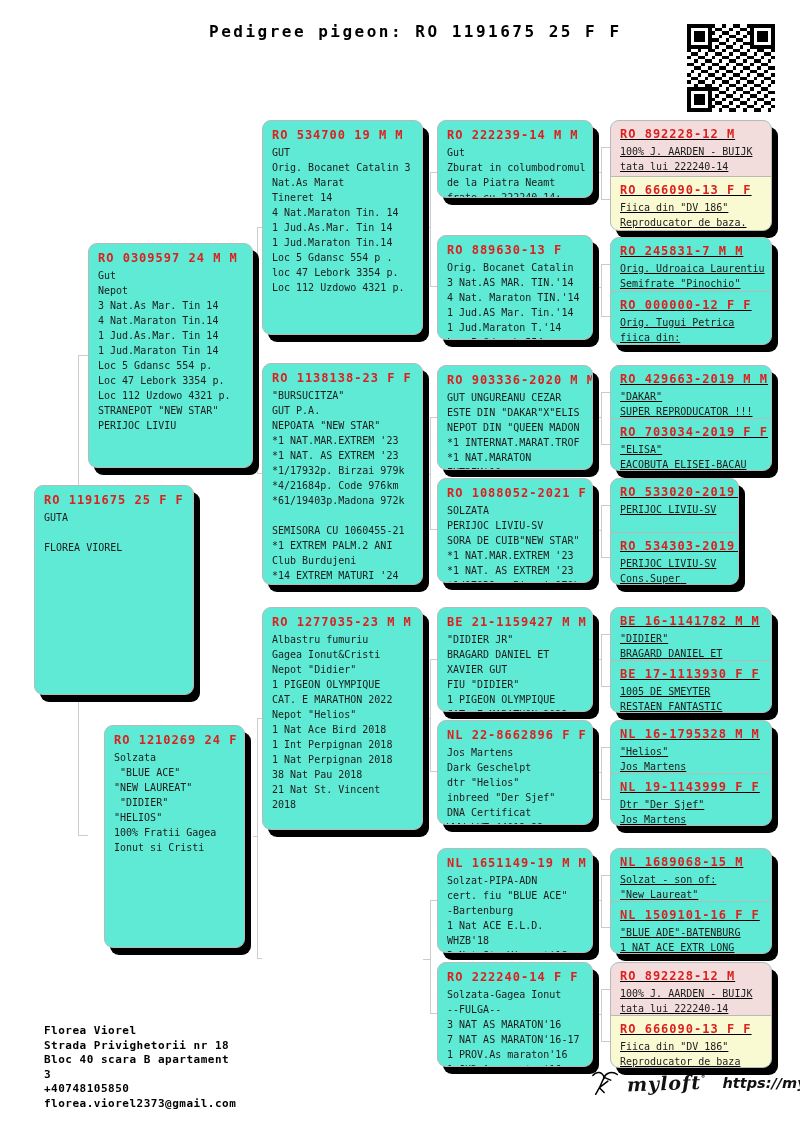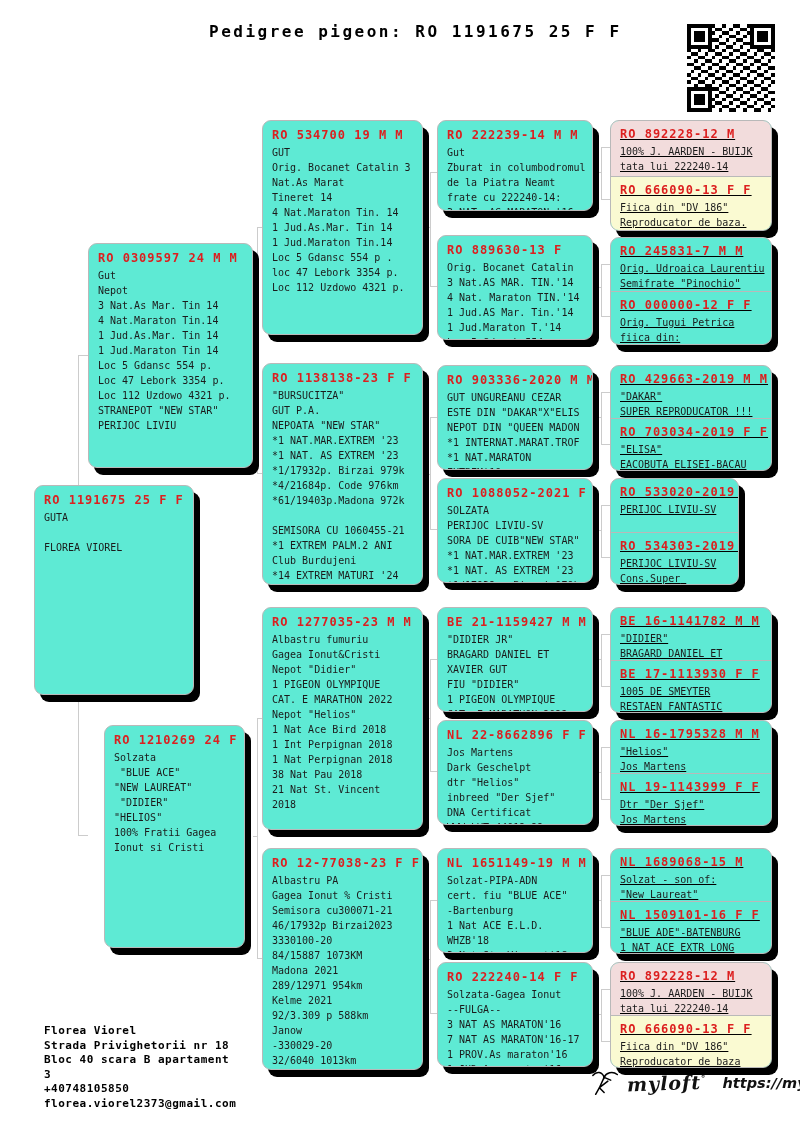--- a/index.html
+++ b/index.html
@@ -444,39 +444,22 @@
 1 PIGEON OLYMPIQUE
 CAT. E MARATHON 2022
 Nepot "Helios"
 1 Nat Ace Bird 2018
 1 Int Perpignan 2018
 1 Nat Perpignan 2018
 38 Nat Pau 2018
 21 Nat St. Vincent
 2018</div>
     </div>
-  <div class="box" style="left:262px;top:848px;width:161px;height:222px">
-      <div class="box-id">RO 12-77038-23 F F</div>
-      <div class="box-body">Albastru PA
-Gagea Ionut % Cristi
-Semisora cu300071-21
-46/17932p Birzai2023
-3330100-20
-84/15887 1073KM
-Madona 2021
-289/12971 954km
-Kelme 2021
-92/3.309 p 588km
-Janow
--330029-20
-32/6040 1013km
-Birzai 2022</div>
-    </div>
-
-  <div class="box" style="left:437px;top:120px;width:156px;height:91px">
+
+  <div class="box" style="left:437px;top:120px;width:156px;height:78px">
       <div class="box-id">RO 222239-14 M M</div>
       <div class="box-body">Gut
 Zburat in columbodromul
 de la Piatra Neamt
 frate cu 222240-14:
 3 NAT. AS MARATON '16
 1 PROV. As maraton '16</div>
     </div>
   <div class="box" style="left:437px;top:235px;width:156px;height:105px">
       <div class="box-id">RO 889630-13 F</div>

